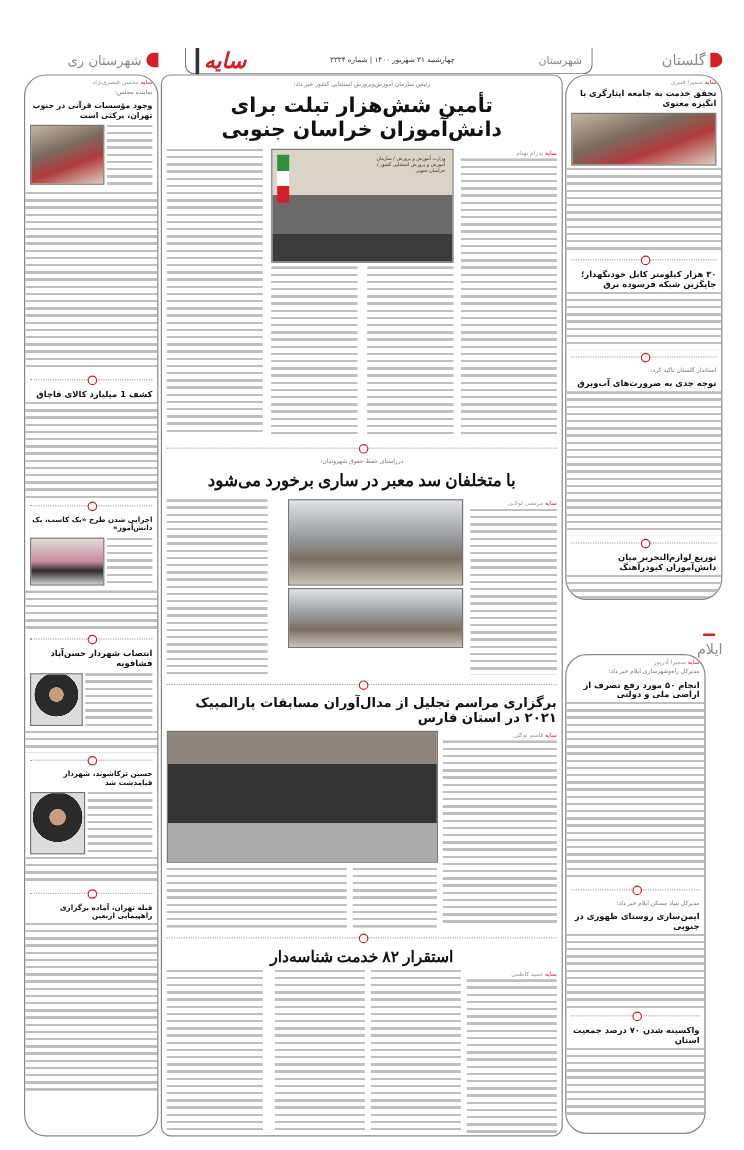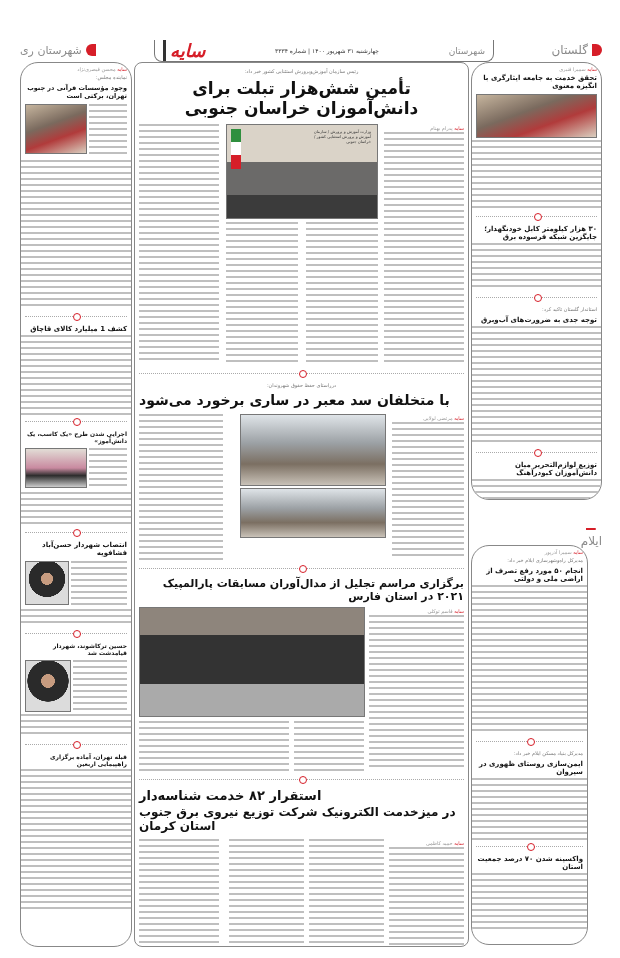--- a/index.html
+++ b/index.html
@@ -24,21 +24,21 @@
     .col { position: absolute; border: 1px solid #888; border-radius: 18px; background: #fff; overflow: hidden; }
     .col-right { left: 471px; top: 62px; width: 131px; height: 438px; }
     .col-right2 { left: 471px; top: 545px; width: 117px; height: 400px; }
     .col-left { left: 20px; top: 62px; width: 112px; height: 885px; }
     .col-main { left: 134px; top: 62px; width: 335px; height: 885px; border-radius: 8px; }
     .byline { font-size: 5px; color: #999; padding: 3px 4px 0; }
     .byline b { color: #d61e28; font-weight: normal; }
     .kicker { font-size: 5px; color: #777; text-align: center; padding: 2px 4px; }
     .hl { font-weight: bold; color: #111; }
     .hl-xl { font-size: 17px; text-align: center; padding: 2px 4px 4px; letter-spacing: -0.3px; }
-    .hl-l { font-size: 14px; text-align: left; padding: 2px 4px 4px; }
+    .hl-l { font-size: 14px; text-align: center; padding: 2px 4px 4px; font-family: Liberation Serif, serif; }
     .hl-m { font-size: 8px; padding: 2px 4px; }
     .hl-s { font-size: 7px; padding: 2px 4px; }
     .body-text {
       font-size: 4.2px; line-height: 6.2px; color: #555; padding: 0 4px; text-align: justify;
       background: repeating-linear-gradient(180deg, #bfbfbf 0 2px, transparent 2px 6px);
       color: transparent;
     }
     .photo { background: linear-gradient(160deg, #9aa3a8, #5a5f66 45%, #c9b9a6 70%, #6d5e55); border: 1px solid #777; }
     .photo.warm { background: linear-gradient(160deg, #c6b59e, #7a6a5e 40%, #b13b3b 65%, #dacfc0); }
     .photo.street { background: linear-gradient(180deg, #dfe4e8, #9ca1a5 40%, #7b6f62 70%, #c9c2b8); }
@@ -57,21 +57,21 @@
   <div class="top-strip">
     <div class="section-label" style="right:0;">
       <span class="red-tab"></span>
       <span style="font-size:12px;">گلستان</span>
     </div>
     <div class="header-center">
       <span class="shahr">شهرستان</span>
       <span class="date-line">چهارشنبه ۳۱ شهریور ۱۴۰۰ | شماره ۳۳۳۴</span>
       <span class="logo">سایه</span>
     </div>
-    <div class="section-label" style="left:0; width:112px; justify-content:flex-end;">
+    <div class="section-label" style="left:0; width:112px; justify-content:flex-start;">
       <span class="red-tab left"></span>
       <span style="font-size:11px;">شهرستان ری</span>
     </div>
   </div>
 
   <div class="col col-right">
     <div class="byline"><b>سایه</b> <span>سمیرا قنبری</span></div>
     <div class="hl hl-s">تحقق خدمت به جامعه ایثارگری با انگیزه معنوی</div>
     <div class="photo warm" style="height:44px; margin:2px 4px;"></div>
     <div class="body-text" style="height:70px;">.</div>
@@ -95,21 +95,21 @@
     <span style="font-size:12px;">ایلام</span>
   </div>
 
   <div class="col col-right2">
     <div class="byline"><b>سایه</b> <span>سمیرا آذرپور</span></div>
     <div class="kicker" style="text-align:right;">مدیرکل راه‌وشهرسازی ایلام خبر داد:</div>
     <div class="hl hl-s">انجام ۵۰ مورد رفع تصرف از اراضی ملی و دولتی</div>
     <div class="body-text" style="height:150px;">.</div>
     <div class="divider"></div>
     <div class="kicker" style="text-align:right;">مدیرکل بنیاد مسکن ایلام خبر داد:</div>
-    <div class="hl hl-s">ایمن‌سازی روستای ظهوری در سیروان</div>
+    <div class="hl hl-s">ایمن‌سازی روستای ظهوری در جنوبی</div>
     <div class="body-text" style="height:62px;">.</div>
     <div class="divider"></div>
     <div class="hl hl-s">واکسینه شدن ۷۰ درصد جمعیت استان</div>
     <div class="body-text" style="height:60px;">.</div>
   </div>
 
   <div class="col col-main">
     <div class="kicker" style="padding-top:5px;">رئیس سازمان آموزش‌وپرورش استثنایی کشور خبر داد:</div>
     <div class="hl hl-xl">تأمین شش‌هزار تبلت برای دانش‌آموزان خراسان جنوبی</div>
     <div style="position:relative; height:245px;">
@@ -137,21 +137,20 @@
     <div class="hl hl-m" style="font-size:11px; text-align:right;">برگزاری مراسم تجلیل از مدال‌آوران مسابقات پارالمپیک ۲۰۲۱ در استان فارس</div>
     <div style="position:relative; height:168px;">
       <div class="byline abs" style="right:0; top:0;"><b>سایه</b> <span>قاسم توکلی</span></div>
       <div class="body-text abs" style="right:4px; top:10px; width:95px; height:156px; padding:0;">.</div>
       <div class="photo group abs" style="left:4px; top:2px; width:226px; height:110px;"></div>
       <div class="body-text abs" style="right:104px; top:116px; width:70px; height:50px; padding:0;">.</div>
       <div class="body-text abs" style="left:4px; top:116px; width:150px; height:50px; padding:0;">.</div>
     </div>
     <div class="divider"></div>
     <div class="hl hl-l" style="font-size:13px; padding-bottom:0;">استقرار ۸۲ خدمت شناسه‌دار</div>
-    <div class="hl hl-l" style="font-size:12px;">در میزخدمت الکترونیک شرکت توزیع نیروی برق جنوب استان کرمان</div>
     <div style="position:relative; height:150px;">
       <div class="byline abs" style="right:0; top:0;"><b>سایه</b> <span>حمید کاظمی</span></div>
       <div class="body-text abs" style="right:4px; top:10px; width:75px; height:138px; padding:0;">.</div>
       <div class="body-text abs" style="right:84px; top:2px; width:75px; height:146px; padding:0;">.</div>
       <div class="body-text abs" style="right:164px; top:2px; width:75px; height:146px; padding:0;">.</div>
       <div class="body-text abs" style="left:4px; top:2px; width:80px; height:146px; padding:0;">.</div>
     </div>
   </div>
 
   <div class="col col-left">

